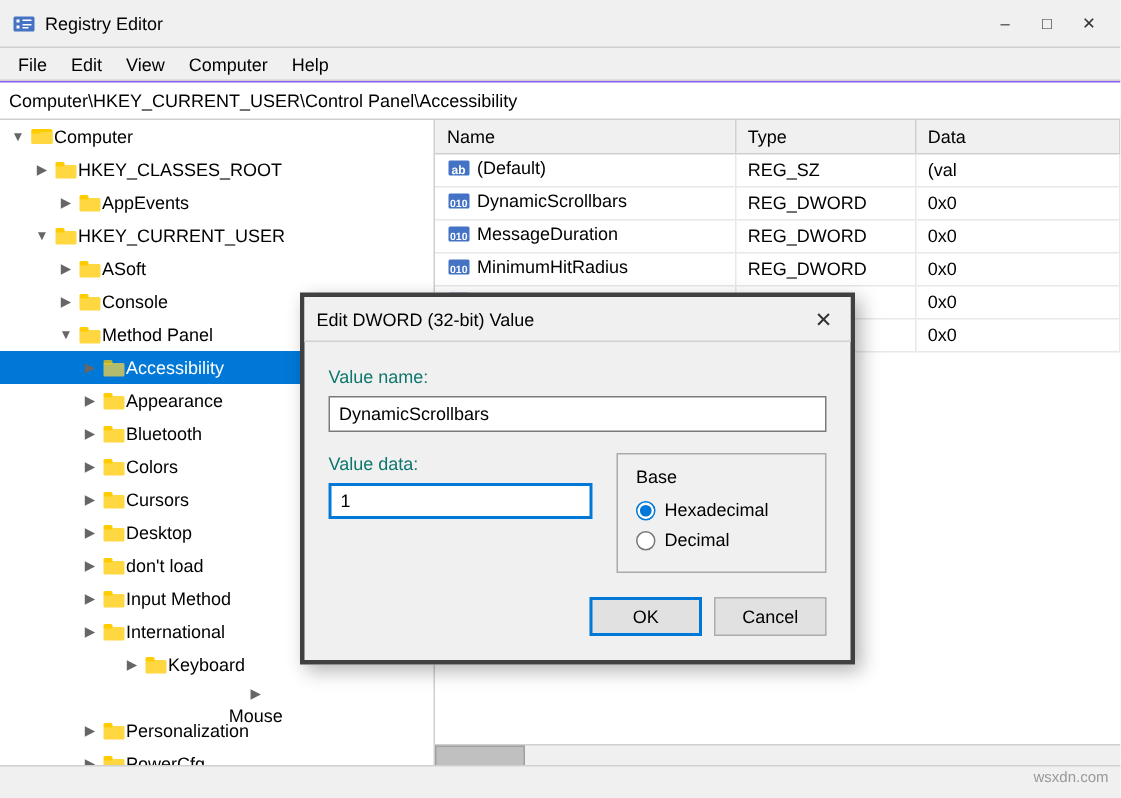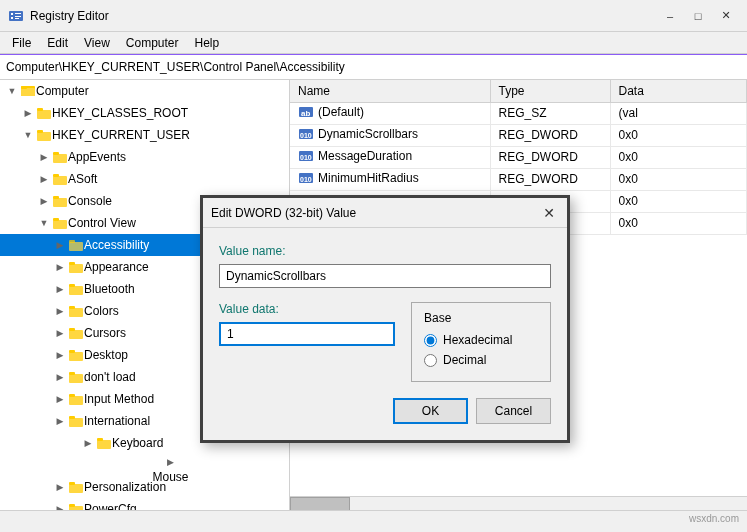--- a/index.html
+++ b/index.html
@@ -370,63 +370,63 @@
 
       <div class="tree-item" style="padding-left:20px;">
         <span class="tree-toggle collapsed"></span>
         <svg class="folder-svg" viewBox="0 0 16 14">
           <rect x="1" y="4" width="14" height="9" rx="1" fill="#ffd740"></rect>
           <rect x="1" y="2" width="6" height="3" rx="1" fill="#ffcc00"></rect>
         </svg>
         <span>HKEY_CLASSES_ROOT</span>
       </div>
 
+      <div class="tree-item" style="padding-left:36px;">
+        <span class="tree-toggle collapsed"></span>
+        <svg class="folder-svg" viewBox="0 0 16 14">
+          <rect x="1" y="4" width="14" height="9" rx="1" fill="#ffd740"></rect>
+          <rect x="1" y="2" width="6" height="3" rx="1" fill="#ffcc00"></rect>
+        </svg>
+        <span>AppEvents</span>
+      </div>
+
       <div class="tree-item" style="padding-left:20px;">
         <span class="tree-toggle expanded"></span>
         <svg class="folder-svg" viewBox="0 0 16 14">
           <rect x="1" y="4" width="14" height="9" rx="1" fill="#ffd740"></rect>
           <rect x="1" y="2" width="6" height="3" rx="1" fill="#ffcc00"></rect>
         </svg>
         <span>HKEY_CURRENT_USER</span>
       </div>
 
       <div class="tree-item" style="padding-left:36px;">
         <span class="tree-toggle collapsed"></span>
         <svg class="folder-svg" viewBox="0 0 16 14">
           <rect x="1" y="4" width="14" height="9" rx="1" fill="#ffd740"></rect>
           <rect x="1" y="2" width="6" height="3" rx="1" fill="#ffcc00"></rect>
         </svg>
-        <span>AppEvents</span>
-      </div>
-
-      <div class="tree-item" style="padding-left:36px;">
-        <span class="tree-toggle collapsed"></span>
-        <svg class="folder-svg" viewBox="0 0 16 14">
-          <rect x="1" y="4" width="14" height="9" rx="1" fill="#ffd740"></rect>
-          <rect x="1" y="2" width="6" height="3" rx="1" fill="#ffcc00"></rect>
-        </svg>
         <span>ASoft</span>
       </div>
 
       <div class="tree-item" style="padding-left:36px;">
         <span class="tree-toggle collapsed"></span>
         <svg class="folder-svg" viewBox="0 0 16 14">
           <rect x="1" y="4" width="14" height="9" rx="1" fill="#ffd740"></rect>
           <rect x="1" y="2" width="6" height="3" rx="1" fill="#ffcc00"></rect>
         </svg>
         <span>Console</span>
       </div>
 
       <div class="tree-item" style="padding-left:36px;">
         <span class="tree-toggle expanded"></span>
         <svg class="folder-svg" viewBox="0 0 16 14">
           <rect x="1" y="4" width="14" height="9" rx="1" fill="#ffd740"></rect>
           <rect x="1" y="2" width="6" height="3" rx="1" fill="#ffcc00"></rect>
         </svg>
-        <span>Control View</span>
+        <span>Method Panel</span>
       </div>
 
       <div class="tree-item selected" style="padding-left:52px;">
         <span class="tree-toggle collapsed"></span>
         <svg class="folder-svg" viewBox="0 0 16 14">
           <rect x="1" y="4" width="14" height="9" rx="1" fill="#ffd740" opacity="0.7"></rect>
           <rect x="1" y="2" width="6" height="3" rx="1" fill="#ffcc00" opacity="0.7"></rect>
         </svg>
         <span>Accessibility</span>
       </div>

